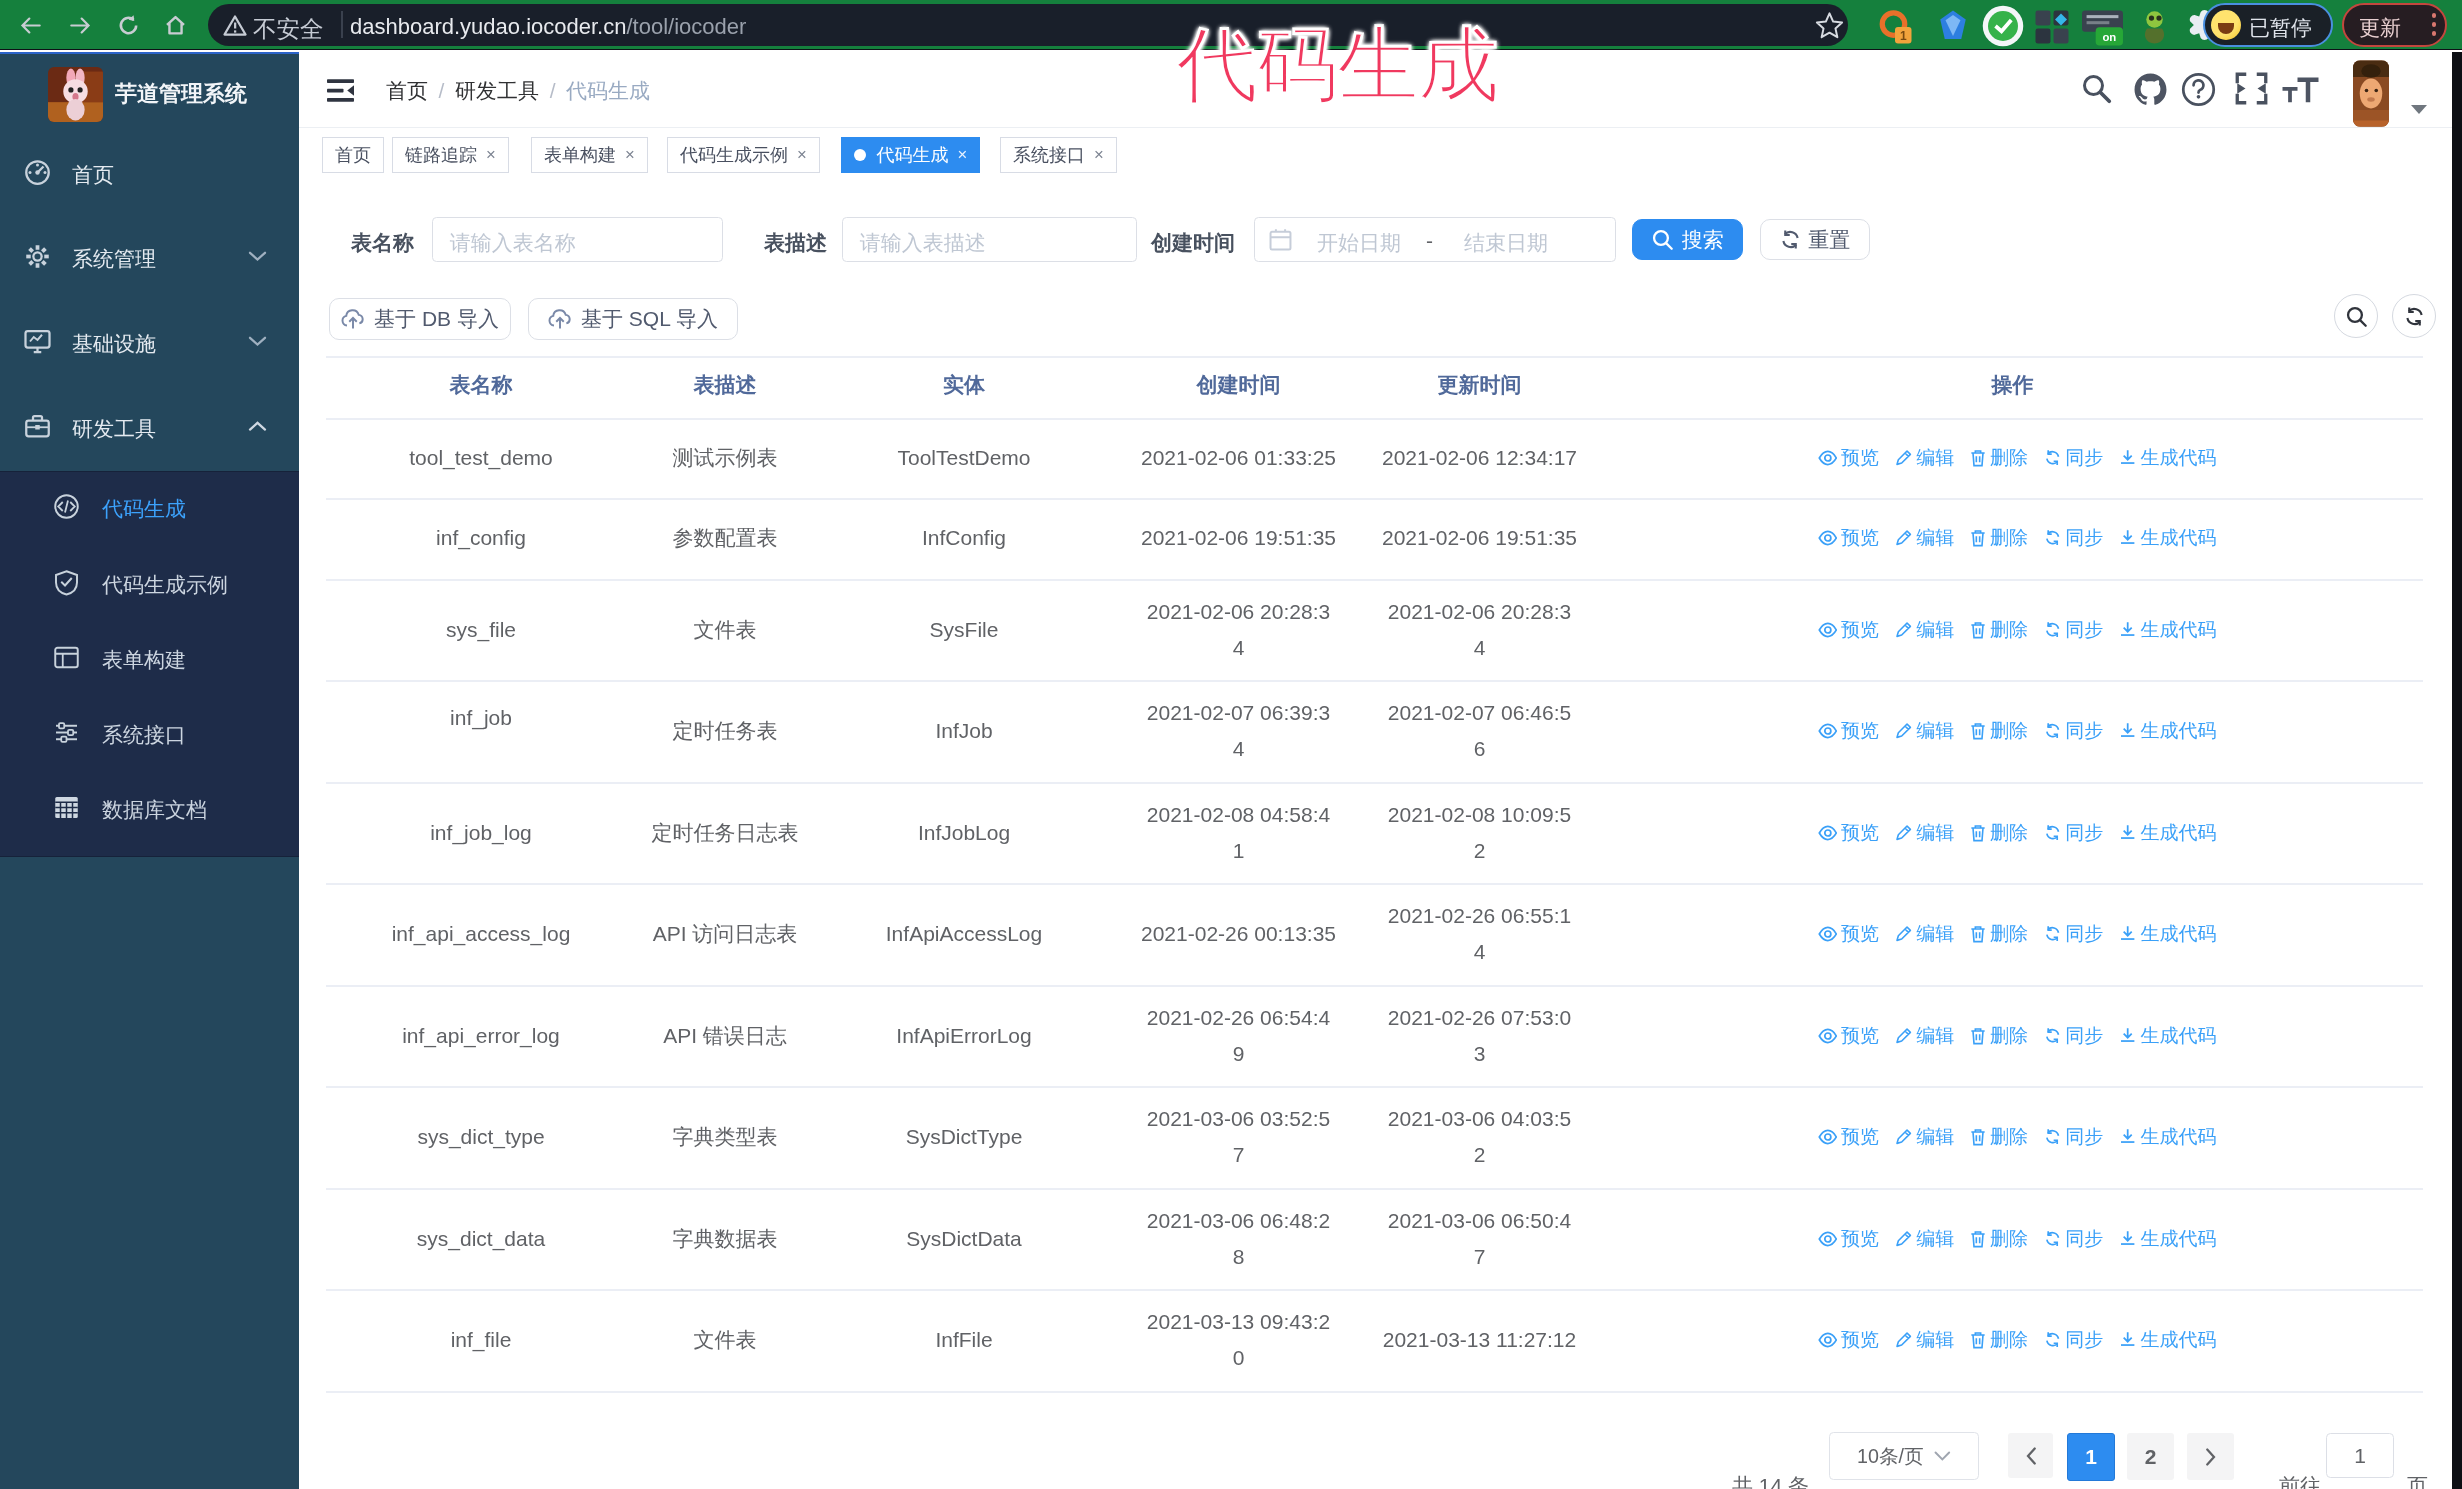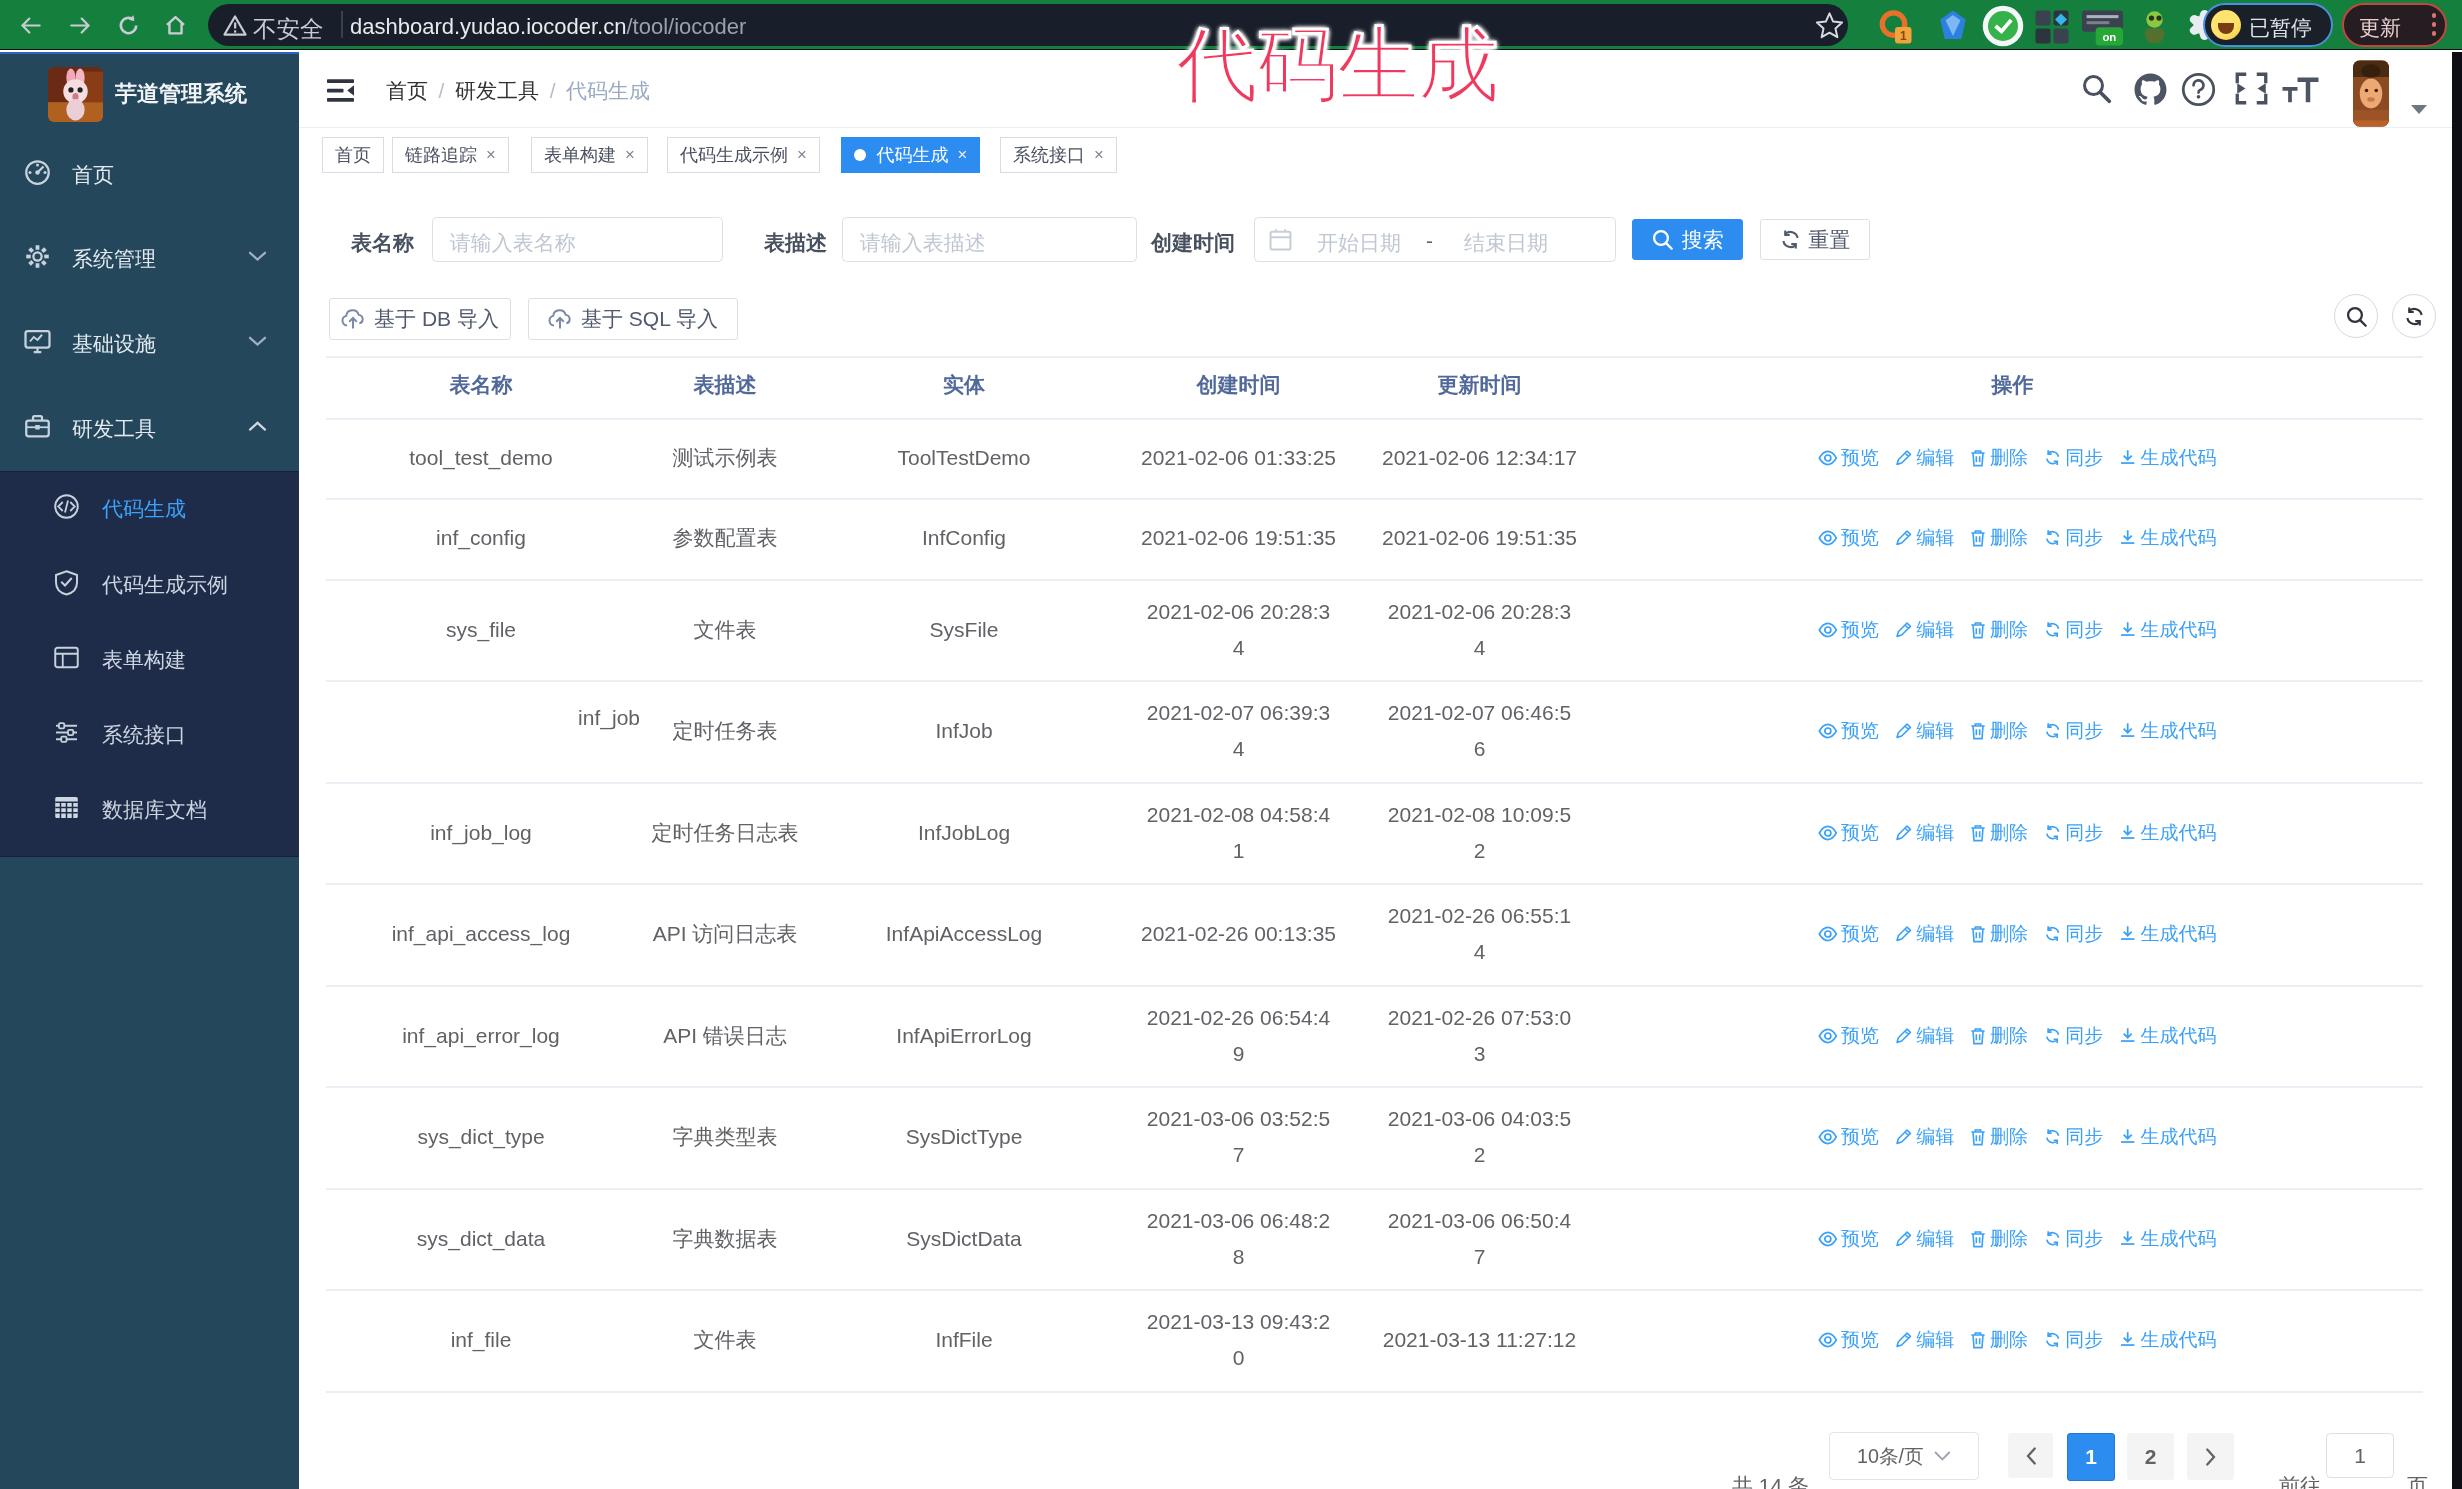--- a/index.html
+++ b/index.html
@@ -53,21 +53,21 @@
 .tag { position:absolute; top:7.6px; height:36px; background:#fff; border:1.5px solid #d8dce5; font-size:18px; color:#495060; display:flex; align-items:center; padding:0 12px; }
 .tag .x { margin-left:9px; font-size:16.7px; color:#7d8492; }
 .tag.active { background:#2d8cf0; border-color:#2d8cf0; color:#fff; }
 .tag.active .x { color:#e8f2ff; }
 .tag.active .dot { width:12px; height:12px; border-radius:50%; background:#fff; margin-right:10.6px; }
 
 #content { left:299px; top:180px; width:2153px; height:1309px; background:#fff; }
 .flabel { position:absolute; font-size:21px; font-weight:bold; color:#48515f; }
 .finput { position:absolute; height:45px; border:1.5px solid #dcdfe6; border-radius:4.5px; background:#fff; }
 .ph { font-size:21px; color:#bfc7d3; }
-.btn { position:absolute; display:flex; align-items:center; justify-content:center; border-radius:3px; font-size:21px; }
+.btn { position:absolute; display:flex; align-items:center; justify-content:center; border-radius:10px; font-size:21px; }
 .btn-blue { background:#2d8cf0; color:#fff; border:1.5px solid #2d8cf0; }
 .btn-plain { background:#fff; color:#515a6e; border:1.5px solid #dcdfe6; }
 .cbtn { position:absolute; width:44px; height:44px; border:1.5px solid #d5d9e0; border-radius:50%; background:#fff; display:flex; align-items:center; justify-content:center; }
 
 .th { position:absolute; font-size:21px; font-weight:bold; color:#50699a; text-align:center; }
 .td { position:absolute; font-size:21px; color:#606266; text-align:center; line-height:36px; }
 .rowline { position:absolute; height:1.5px; background:#ebeef5; left:27px; width:2097px; }
 .ops { position:absolute; display:flex; align-items:center; justify-content:center; gap:16px; }
 .op { display:flex; align-items:center; gap:3.8px; font-size:19px; color:#3aa0f8; white-space:nowrap; }
 
@@ -499,21 +499,21 @@
           <path d="M22.5 12 A9.5 9.5 0 0 0 6 7.5 M4.5 15 A9.5 9.5 0 0 0 21 19.5" stroke="#3aa0f8" stroke-width="2.6" fill="none"></path>
           <path d="M6.5 2 V8 H12" stroke="#3aa0f8" stroke-width="2.6" fill="none"></path>
           <path d="M20.5 25 V19 H15" stroke="#3aa0f8" stroke-width="2.6" fill="none"></path>
         </svg>同步</span>
       <span class="op"><svg width="17.4" height="17.4" viewBox="0 0 26 26">
           <path d="M13 2 V16 M7 10 L13 16 L19 10" stroke="#3aa0f8" stroke-width="2.6" fill="none"></path>
           <path d="M3 21 H23" stroke="#3aa0f8" stroke-width="2.6"></path>
         </svg>生成代码</span>
     </div>
 <div class="rowline" style="top:500px"></div>
-<div class="td" style="left:23px; top:500px; width:318px; height:76px; display:flex; align-items:center; justify-content:flex-end">
+<div class="td" style="left:23px; top:500px; width:318px; height:76px; display:flex; align-items:center; justify-content:center">
       <span>inf_job</span>
     </div>
 <div class="td" style="left:267px; top:500px; width:318px; height:102px; display:flex; align-items:center; justify-content:center">
       <span>定时任务表</span>
     </div>
 <div class="td" style="left:506px; top:500px; width:318px; height:102px; display:flex; align-items:center; justify-content:center">
       <span>InfJob</span>
     </div>
 <div class="td" style="left:803px; top:500px; width:273px; height:102px; display:flex; align-items:center; justify-content:center">
       <span>2021-02-07 06:39:3<br>4</span>

